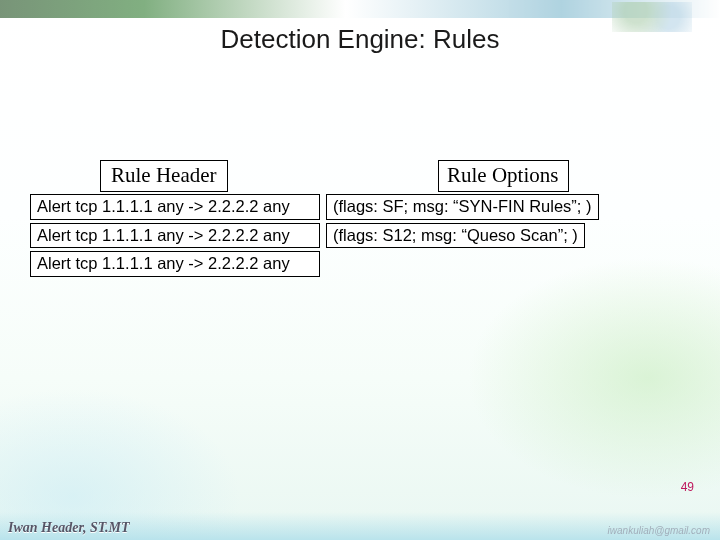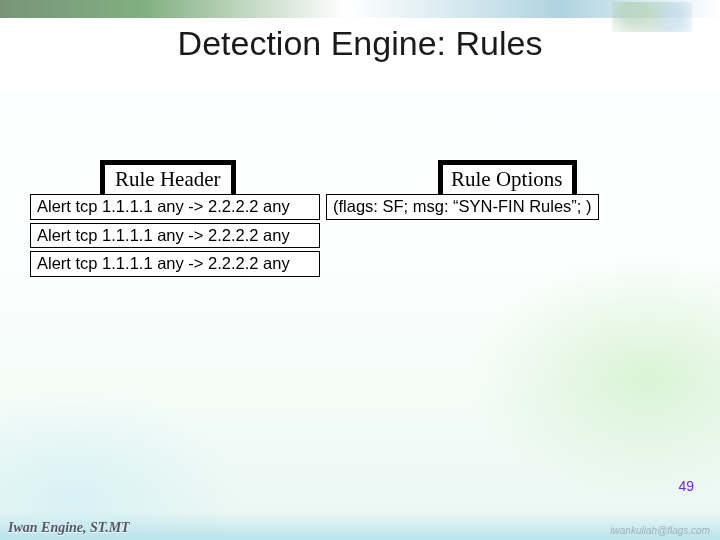--- a/index.html
+++ b/index.html
@@ -19,28 +19,28 @@
   }
   .topbar::after {
     content: ""; position: absolute; right: 28px; top: 2px; width: 80px; height: 30px;
     background: radial-gradient(circle at 30% 30%, #6aa66a 20%, transparent 60%),
                 radial-gradient(circle at 70% 50%, #7ab0d0 20%, transparent 60%);
     opacity: 0.6;
   }
   .title {
     position: absolute; top: 24px; left: 0; width: 100%; text-align: center;
     font-family: "Helvetica Neue", Arial, sans-serif;
-    font-size: 34px; font-weight: 400; color: #1a1a1a;
+    font-size: 26px; font-weight: 400; color: #1a1a1a;
   }
   .labels {
     position: absolute; top: 160px; left: 0; width: 100%;
     display: flex;
   }
   .label-box {
-    border: 5px solid #000000; background: #fff;
+    border: 1px solid #000000; background: #fff;
     font-family: "Times New Roman", Times, serif;
     font-size: 21px; padding: 2px 10px 3px 10px;
   }
   .label-header { position: absolute; left: 100px; top: 0; }
   .label-options { position: absolute; left: 438px; top: 0; padding-left: 8px; }
 
   .rules {
     position: absolute; top: 194px; left: 30px;
     font-size: 16.5px; line-height: 1;
   }
@@ -61,21 +61,21 @@
   }
   .author {
     position: absolute; left: 8px; bottom: 4px;
     font-style: italic; font-weight: bold;
     font-family: Georgia, "Times New Roman", serif;
     font-size: 14px; color: #556;
     text-shadow: 0 1px 0 #fff;
   }
   .page-num {
     position: absolute; right: 26px; bottom: 46px;
-    font-size: 14px; color: #6d28d9;
+    font-size: 12px; color: #be185d;
   }
   .email {
     position: absolute; right: 10px; bottom: 4px;
     font-size: 10px; color: #889; font-style: italic;
     opacity: 0.6;
   }
 </style>
 </head>
 <body>
 
@@ -88,23 +88,24 @@
   <div class="label-box label-options">Rule Options</div>
 </div>
 
 <div class="rules">
   <div class="rule-row">
     <div class="cell cell-header">Alert tcp 1.1.1.1 any -&gt; 2.2.2.2 any</div>
     <div class="cell cell-options">(flags: SF; msg: “SYN-FIN Rules”; )</div>
   </div>
   <div class="rule-row">
     <div class="cell cell-header">Alert tcp 1.1.1.1 any -&gt; 2.2.2.2 any</div>
+    <div class="cell cell-options">(flags: S12; msg: “Queso Scan”; )</div>
   </div>
   <div class="rule-row">
     <div class="cell cell-header">Alert tcp 1.1.1.1 any -&gt; 2.2.2.2 any</div>
   </div>
 </div>
 
 <div class="page-num">49</div>
 
 <div class="footer"></div>
-<div class="author">Iwan Engine, ST.MT</div>
-<div class="email">iwankuliah@flags.com</div>
+<div class="author">Iwan Header, ST.MT</div>
+<div class="email">iwankuliah@gmail.com</div>
 
 </body></html>

